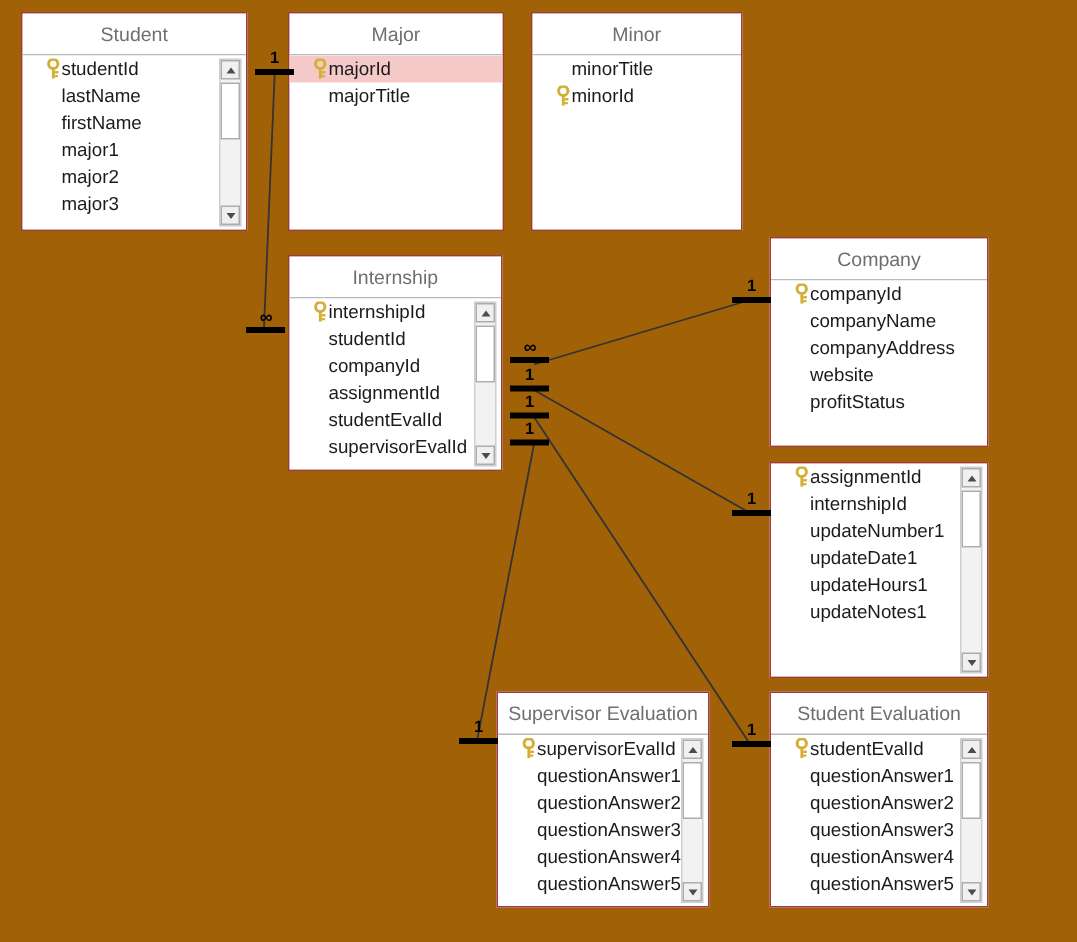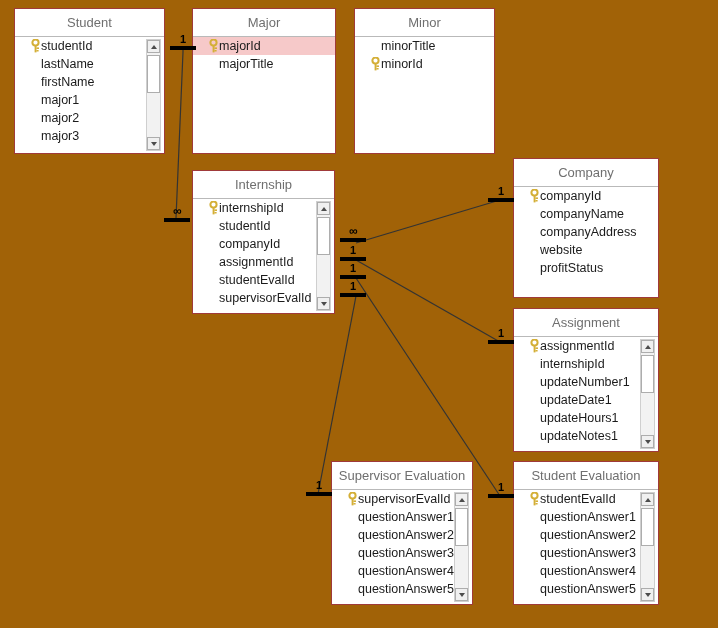--- a/index.html
+++ b/index.html
@@ -258,21 +258,20 @@
                 <rect x="7.4" y="11.0" width="2.2" height="1.5" fill="#d4af37"></rect>
               </svg><span>companyId</span></div>
             <div class="field"><span>companyName</span></div>
             <div class="field"><span>companyAddress</span></div>
             <div class="field"><span>website</span></div>
             <div class="field"><span>profitStatus</span></div>
           </div>
         </div>
       </div>
       <div class="tbl" style="left: 513px; top: 308px; width: 146px; height: 144px; border-color: rgb(160, 58, 58);">
-        <div class="tbl-title" style="color: rgb(111, 111, 111);">Assignment</div>
         <div class="tbl-body">
           <div class="fields">
             <div class="field"><svg class="keyicon" viewBox="0 0 13 14">
                 <circle cx="6.5" cy="3.6" r="3.1" fill="none" stroke="#d4af37" stroke-width="2"></circle>
                 <rect x="5.6" y="5.8" width="1.9" height="7.6" fill="#d4af37"></rect>
                 <rect x="7.4" y="8.4" width="2.6" height="1.6" fill="#d4af37"></rect>
                 <rect x="7.4" y="11.0" width="2.2" height="1.5" fill="#d4af37"></rect>
               </svg><span>assignmentId</span></div>
             <div class="field"><span>internshipId</span></div>
             <div class="field"><span>updateNumber1</span></div>

